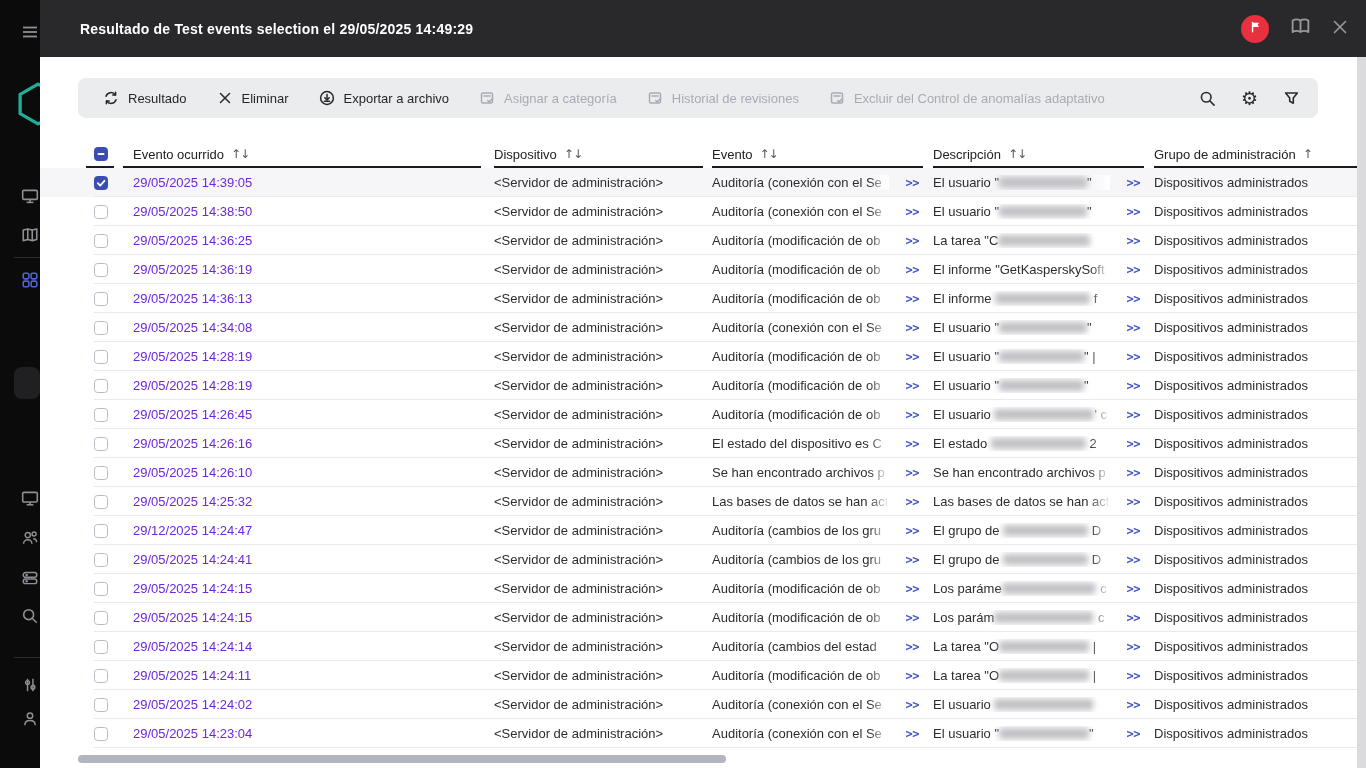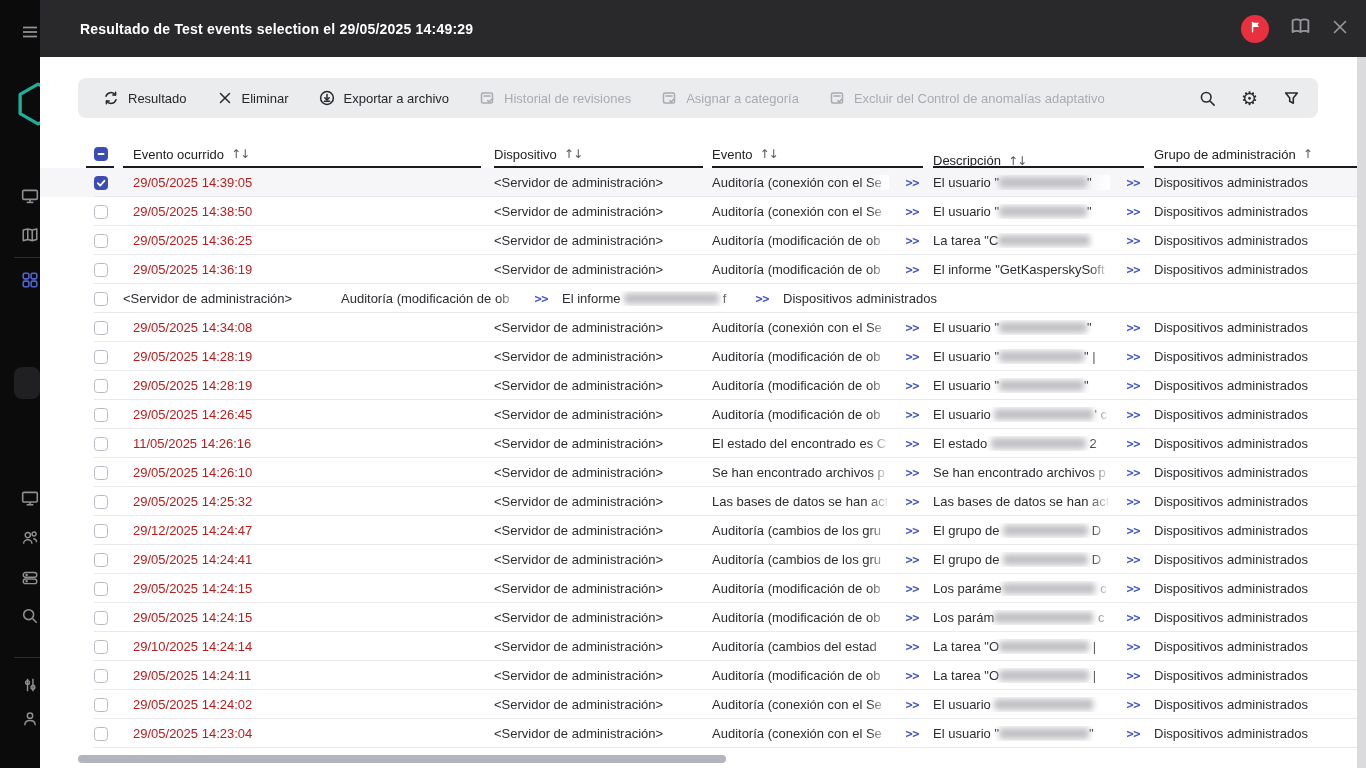--- a/index.html
+++ b/index.html
@@ -43,35 +43,35 @@
   
   .table { position:absolute; left:0; right:8px; top:83px; }
   .thead { display:flex; height:28px; font-size:13px; color:#222226; }
   .hcell { position:relative; display:flex; align-items:center; white-space:nowrap; cursor:pointer; }
   .hcell .sort { margin-left:7px; font-size:12px; color:#55555c; letter-spacing:-1px;
                  font-family:"DejaVu Sans", sans-serif; }
   .c0 { flex:0 0 83px; padding-left:54px; }
   .c1 { flex:0 0 371px; padding-left:10px; }
   .c2 { flex:0 0 218px; }
   .c3 { flex:0 0 221px; }
-  .c4 { flex:0 0 221px;align-items:flex-end; }
+  .c4 { flex:0 0 221px; }
   .c5 { flex:1 1 auto; overflow:hidden; white-space:nowrap; }
   .thead .hcell::after { content:''; position:absolute; bottom:0; height:2px; background:#1b1b1f; }
   .thead .c0::after { left:46px; right:9px; }
   .thead .c1::after { left:0; right:13px; }
   .thead .c2::after { left:0; right:9px; }
   .thead .c3::after { left:0; right:10px; }
   .thead .c4::after { left:0; right:10px; }
   .thead .c5::after { left:0; right:0; }
 
   .row { display:flex; align-items:center; height:29px; position:relative; font-size:13px; color:#2c2c31; }
   .row::after { content:''; position:absolute; left:54px; right:0; bottom:0; height:1px; background:#e9e9ee; }
   .row.selected { background:#f6f6f8; }
   .row .c2, .row .c5 { overflow:hidden; white-space:nowrap; }
-  .date-link { color:#b91c1c; cursor:pointer; text-decoration:none; white-space:nowrap; }
+  .date-link { color:#6d28d9; cursor:pointer; text-decoration:none; white-space:nowrap; }
   .cellflex { display:flex; align-items:center; min-width:0;gap:12px; }
   .trunc { flex:1 1 auto; min-width:0; overflow:hidden; white-space:nowrap; position:relative; }
   .trunc::after { content:''; position:absolute; right:0; top:0; bottom:0; width:20px;
                   background:linear-gradient(to right, rgba(255,255,255,0), #ffffff); }
   .more { flex:0 0 auto; color:#4456c6; font-size:12px; font-weight:700; letter-spacing:-.5px;
           margin:0 14px 0 5px; cursor:pointer; font-family:"DejaVu Sans Mono", monospace; }
   .blur-blob { display:inline-block; height:11px; border-radius:2px; background:#bfbfc4;
                filter:blur(3px); vertical-align:-1px; }
 
   
@@ -239,31 +239,31 @@
             <span>Exportar a archivo</span>
           </div>
           <div class="tb-btn disabled">
             <span style="display: flex;">
               <svg width="16" height="16" viewBox="0 0 16 16" fill="none" stroke="currentColor" stroke-width="1.5" stroke-linecap="round" stroke-linejoin="round">
                 <rect x="2.5" y="3" width="11" height="10" rx="1.5"></rect>
                 <line x1="5" y1="6" x2="11" y2="6"></line>
                 <polyline points="8.8,10.6 10.2,12 13,9"></polyline>
               </svg>
             </span>
-            <span>Historial de revisiones</span>
+            <span>Asignar a categoría</span>
           </div>
           <div class="tb-btn disabled">
             <span style="display: flex;">
               <svg width="16" height="16" viewBox="0 0 16 16" fill="none" stroke="currentColor" stroke-width="1.5" stroke-linecap="round" stroke-linejoin="round">
                 <rect x="2.5" y="3" width="11" height="10" rx="1.5"></rect>
                 <line x1="5" y1="6" x2="11" y2="6"></line>
                 <polyline points="8.8,10.6 10.2,12 13,9"></polyline>
               </svg>
             </span>
-            <span>Asignar a categoría</span>
+            <span>Historial de revisiones</span>
           </div>
           <div class="tb-btn disabled">
             <span style="display: flex;">
               <svg width="16" height="16" viewBox="0 0 16 16" fill="none" stroke="currentColor" stroke-width="1.5" stroke-linecap="round" stroke-linejoin="round">
                 <rect x="2.5" y="3" width="11" height="10" rx="1.5"></rect>
                 <line x1="5" y1="6" x2="11" y2="6"></line>
                 <polyline points="8.8,10.6 10.2,12 13,9"></polyline>
               </svg>
             </span>
             <span>Excluir del Control de anomalías adaptativo</span>
@@ -386,20 +386,21 @@
               <div class="c4 cellflex">
                 <div class="trunc"><span>El informe "GetKasperskySoft</span></div>
                 <span class="more">&gt;&gt;</span>
               </div>
               <div class="c5">Dispositivos administrados</div>
             </div>
             <div class="row">
               <div class="c0 cellflex">
                 <div class="cbx"></div>
               </div>
+              <div class="c1"><a class="date-link">29/05/2025 14:36:13</a></div>
               <div class="c2">&lt;Servidor de administración&gt;</div>
               <div class="c3 cellflex">
                 <div class="trunc">Auditoría (modificación de ob</div>
                 <span class="more">&gt;&gt;</span>
               </div>
               <div class="c4 cellflex">
                 <div class="trunc"><span>El informe </span><span class="blur-blob" style="width: 95px;"></span><span> f</span></div>
                 <span class="more">&gt;&gt;</span>
               </div>
               <div class="c5">Dispositivos administrados</div>
@@ -465,24 +466,24 @@
               <div class="c4 cellflex">
                 <div class="trunc"><span>El usuario </span><span class="blur-blob" style="width: 100px;"></span><span>' c</span></div>
                 <span class="more">&gt;&gt;</span>
               </div>
               <div class="c5">Dispositivos administrados</div>
             </div>
             <div class="row">
               <div class="c0 cellflex">
                 <div class="cbx"></div>
               </div>
-              <div class="c1"><a class="date-link">11/05/2025 14:26:16</a></div>
-              <div class="c2">&lt;Servidor de administración&gt;</div>
-              <div class="c3 cellflex">
-                <div class="trunc">El estado del encontrado es C</div>
+              <div class="c1"><a class="date-link">29/05/2025 14:26:16</a></div>
+              <div class="c2">&lt;Servidor de administración&gt;</div>
+              <div class="c3 cellflex">
+                <div class="trunc">El estado del dispositivo es C</div>
                 <span class="more">&gt;&gt;</span>
               </div>
               <div class="c4 cellflex">
                 <div class="trunc"><span>El estado </span><span class="blur-blob" style="width: 95px;"></span><span> 2</span></div>
                 <span class="more">&gt;&gt;</span>
               </div>
               <div class="c5">Dispositivos administrados</div>
             </div>
             <div class="row">
               <div class="c0 cellflex">
@@ -577,21 +578,21 @@
               <div class="c4 cellflex">
                 <div class="trunc"><span>Los parám</span><span class="blur-blob" style="width: 100px;"></span><span> c</span></div>
                 <span class="more">&gt;&gt;</span>
               </div>
               <div class="c5">Dispositivos administrados</div>
             </div>
             <div class="row">
               <div class="c0 cellflex">
                 <div class="cbx"></div>
               </div>
-              <div class="c1"><a class="date-link">29/10/2025 14:24:14</a></div>
+              <div class="c1"><a class="date-link">29/05/2025 14:24:14</a></div>
               <div class="c2">&lt;Servidor de administración&gt;</div>
               <div class="c3 cellflex">
                 <div class="trunc">Auditoría (cambios del estad</div>
                 <span class="more">&gt;&gt;</span>
               </div>
               <div class="c4 cellflex">
                 <div class="trunc"><span>La tarea "O</span><span class="blur-blob" style="width: 90px;"></span><span> |</span></div>
                 <span class="more">&gt;&gt;</span>
               </div>
               <div class="c5">Dispositivos administrados</div>

